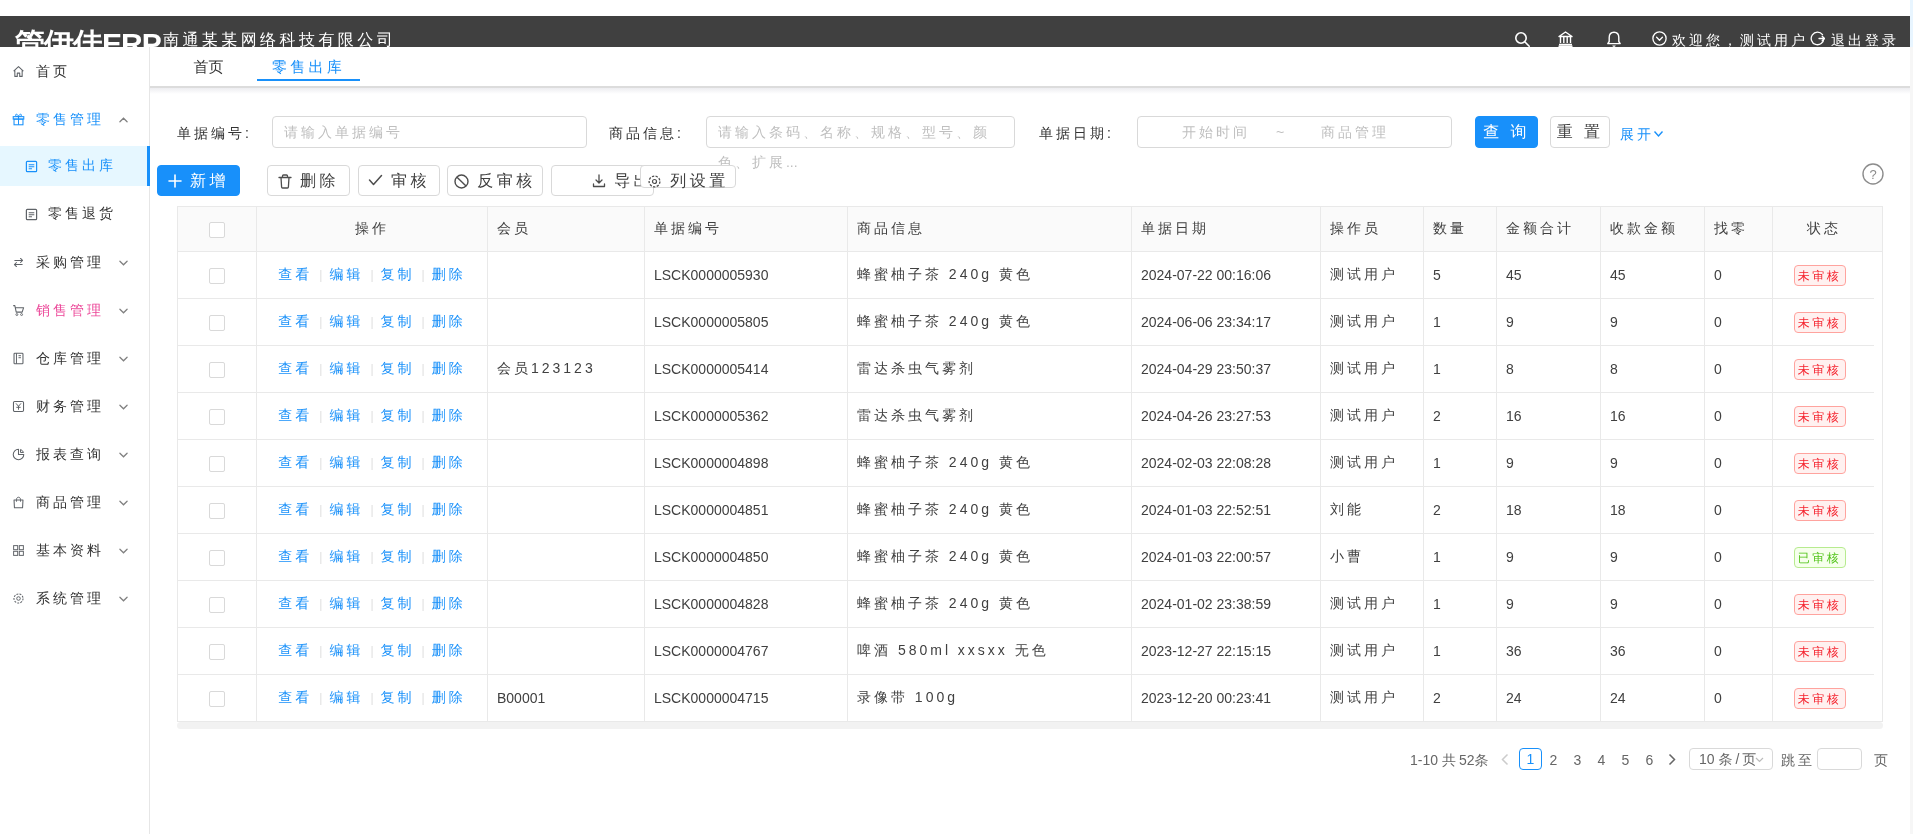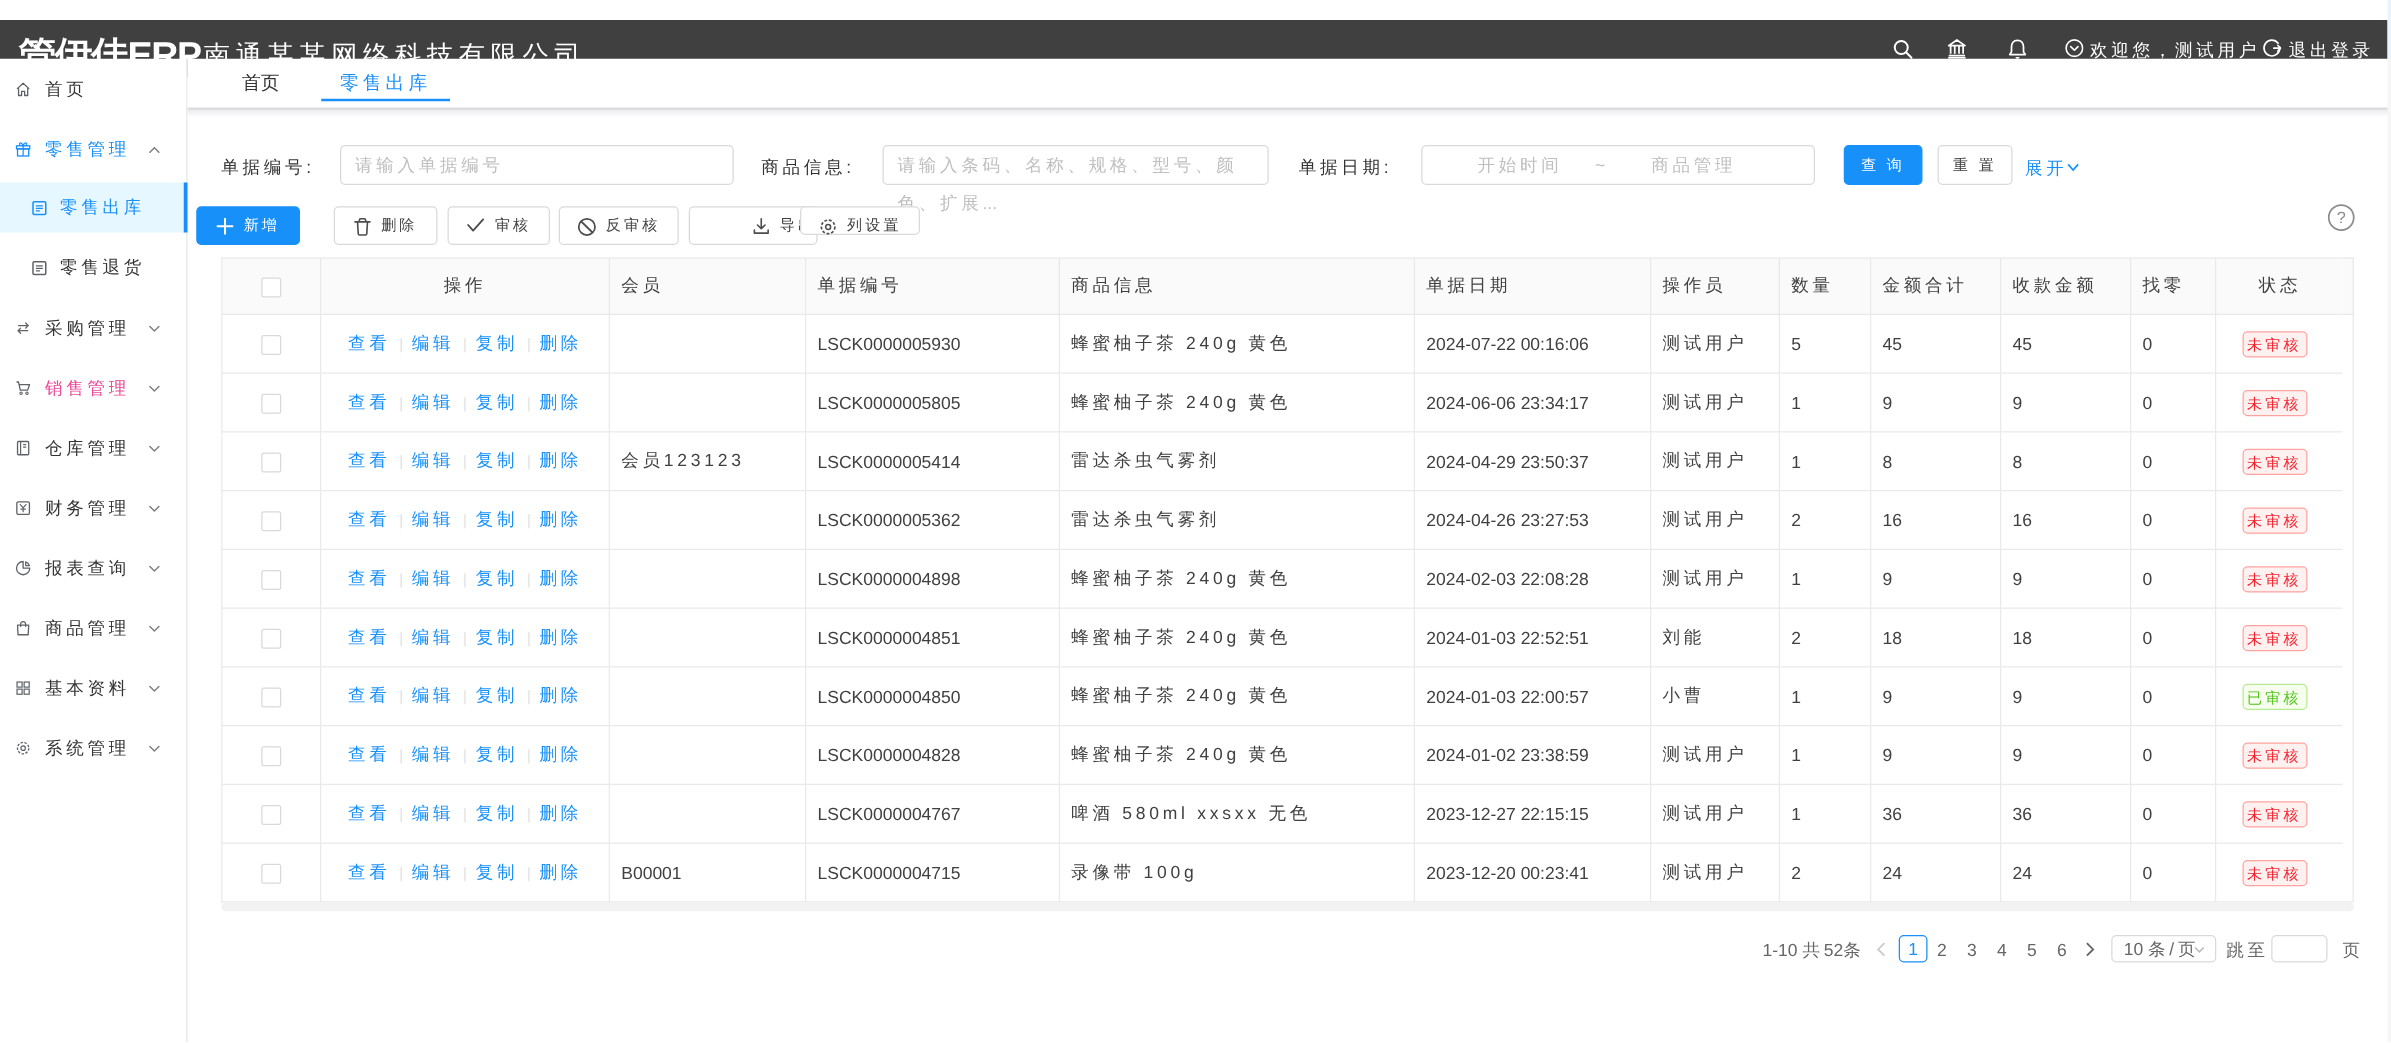--- a/index.html
+++ b/index.html
@@ -2,21 +2,21 @@
 <html><head>
 <meta charset="utf-8">
 <style>
 * { margin:0; padding:0; box-sizing:border-box; }
 html,body { width:1913px; height:834px; background:#fff; font-family:"Liberation Sans",sans-serif; overflow:hidden; position:relative; }
 .abs { position:absolute; }
 .cjk { letter-spacing:.214em; }
 
 #header { position:absolute; left:0; top:0; width:1910px; height:46px; background:#404040;margin-top:16px; }
 #logo { position:absolute; left:15px; top:8px; font-size:30px; font-weight:bold; color:#fff; letter-spacing:-1px; }
-#company { position:absolute; left:163px; top:14px; font-size:21px; color:#fff; }
+#company { position:absolute; left:163px; top:14px; font-size:16px; color:#fff; }
 .hicon { position:absolute; top:15px; }
 #welcome { position:absolute; left:1672px; top:16px; font-size:14px; color:#fff; }
 #logout { position:absolute; left:1831px; top:16px; font-size:14px; color:#fff; }
 
 #sidebar { position:absolute; left:0; top:47px; width:150px; height:787px; background:#fff; border-right:1px solid #e6e6e6; }
 .mi { position:absolute; left:0; width:149px; height:48px; }
 .mi .ic { position:absolute; left:12px; top:17px; }
 .mi .tx { position:absolute; left:36px; top:15px; font-size:14px; color:#333; }
 .mi .car { position:absolute; left:119px; top:21px; }
 .smi { position:absolute; left:0; width:149px; height:40px; }
@@ -29,21 +29,21 @@
 
 #tabbar { position:absolute; left:150px; top:47px; width:1763px; height:41px; background:#fff; border-bottom:2px solid #dcdcdc; }
 #tabshadow { position:absolute; left:150px; top:88px; width:1763px; height:6px; background:linear-gradient(#ededf0,#ffffff); }
 .tab { position:absolute; top:0; height:42px; font-size:15px; line-height:40px; text-align:center; color:#333; }
 .tab.on { color:#1890fa; }
 .tab.on .ul { position:absolute; left:0; bottom:8px; width:100%; height:2px; background:#1890fa; }
 
 .flabel { position:absolute; top:125px; font-size:14px; color:#333; }
 .finput { position:absolute; top:116px; height:32px; border:1px solid #d9d9d9; border-radius:4px; background:#fff; font-size:14px; color:#bfbfbf; line-height:30px; }
 .ph { padding-left:11px; }
-.btn { position:absolute; border-radius:4px; font-size:12px; text-align:center; }
+.btn { position:absolute; border-radius:4px; font-size:16px; text-align:center; }
 .bprim { background:#1890fa; color:#fff; border:1px solid #1890fa; }
 .bdef { background:#fff; color:#404040; border:1px solid #d9d9d9; }
 
 #tbl { position:absolute; left:177px; top:206px; border-collapse:collapse; table-layout:fixed; }
 #tbl th, #tbl td { border:1px solid #e9e9e9; font-size:14px; color:#404040; font-weight:normal; padding:0 0 0 9px; text-align:left; overflow:hidden; white-space:nowrap; }
 #tbl th { background:#fafafa; height:45px; }
 #tbl td { height:47px; background:#fff; }
 #tbl .ctr { text-align:center; padding:0; }
 #tbl .st { text-align:center; padding:0 9px 0 0; }
 .cb { display:inline-block; width:16px; height:16px; border:1px solid #d9d9d9; border-radius:2px; background:#fff; vertical-align:middle; }

